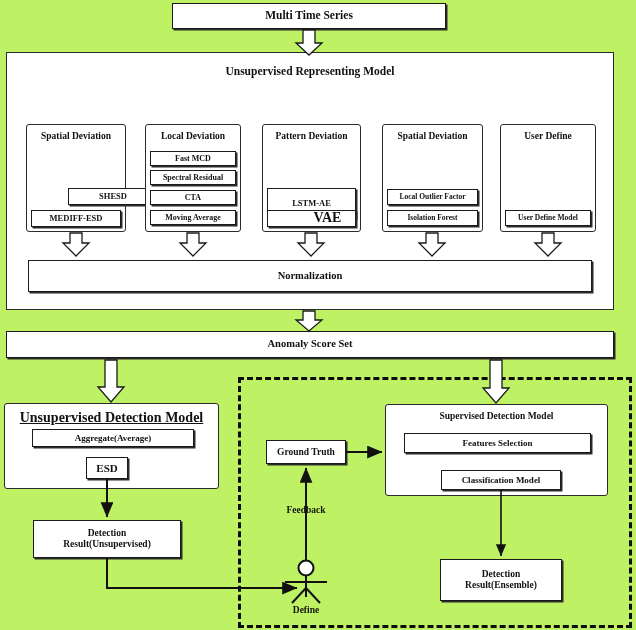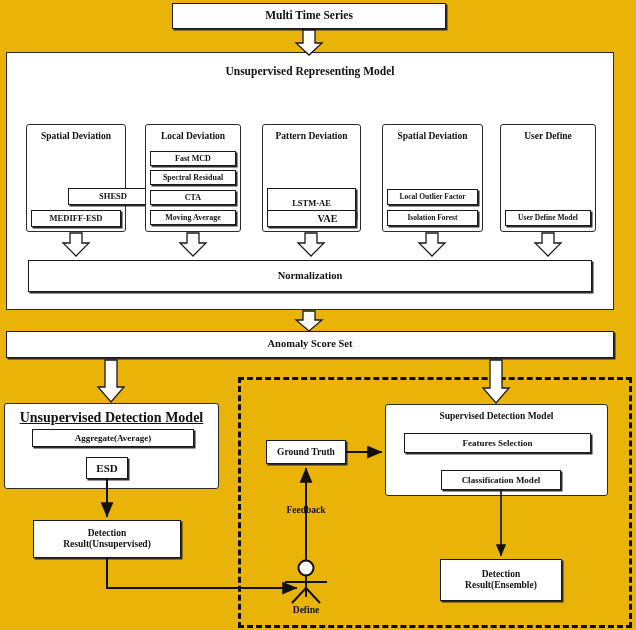--- a/index.html
+++ b/index.html
@@ -4,21 +4,21 @@
 <style>
   html,body{margin:0;padding:0;background:#ffffff;}
   body{
     font-family:"Liberation Serif", serif;
     color:#000;
   }
   #canvas{
     position:relative;
     width:636px;
     height:630px;
-    background:#eab308;
+    background:#bef264;
     overflow:hidden;
   }
   .box{
     position:absolute;
     box-sizing:border-box;
     border:1.5px solid #1a1a1a;
     background:#fff;
     display:flex;
     align-items:center;
     justify-content:center;
@@ -106,21 +106,21 @@
     <span>Moving Average</span>
   </div>
 
   <div class="panel rounded" style="left:262px; top:124px; width:99px; height:108px; border-color:#2b2b2b; border-width:1.4px;"></div>
   <div class="lbl" style="left:262px; top:131px; width:99px; font-size:9.5px;">
     <span>Pattern Deviation</span>
   </div>
   <div class="box shadow" style="left:267px; top:188px; width:89px; height:31px; font-size:8.5px;">
     <span>LSTM-AE</span>
   </div>
-  <div class="box shadow" style="left:267px; top:210px; width:89px; height:17px; font-size:10px;padding-left:32px;">
+  <div class="box shadow" style="left:267px; top:210px; width:89px; height:17px; font-size:14px;padding-left:32px;">
     <span>VAE</span>
   </div>
 
   <div class="panel rounded" style="left:382px; top:124px; width:101px; height:108px; border-color:#2b2b2b; border-width:1.4px;"></div>
   <div class="lbl" style="left:382px; top:131px; width:101px; font-size:9.5px;">
     <span>Spatial Deviation</span>
   </div>
   <div class="box shadow" style="left:387px; top:189px; width:91px; height:16px; font-size:7.5px;">
     <span>Local Outlier Factor</span>
   </div>

